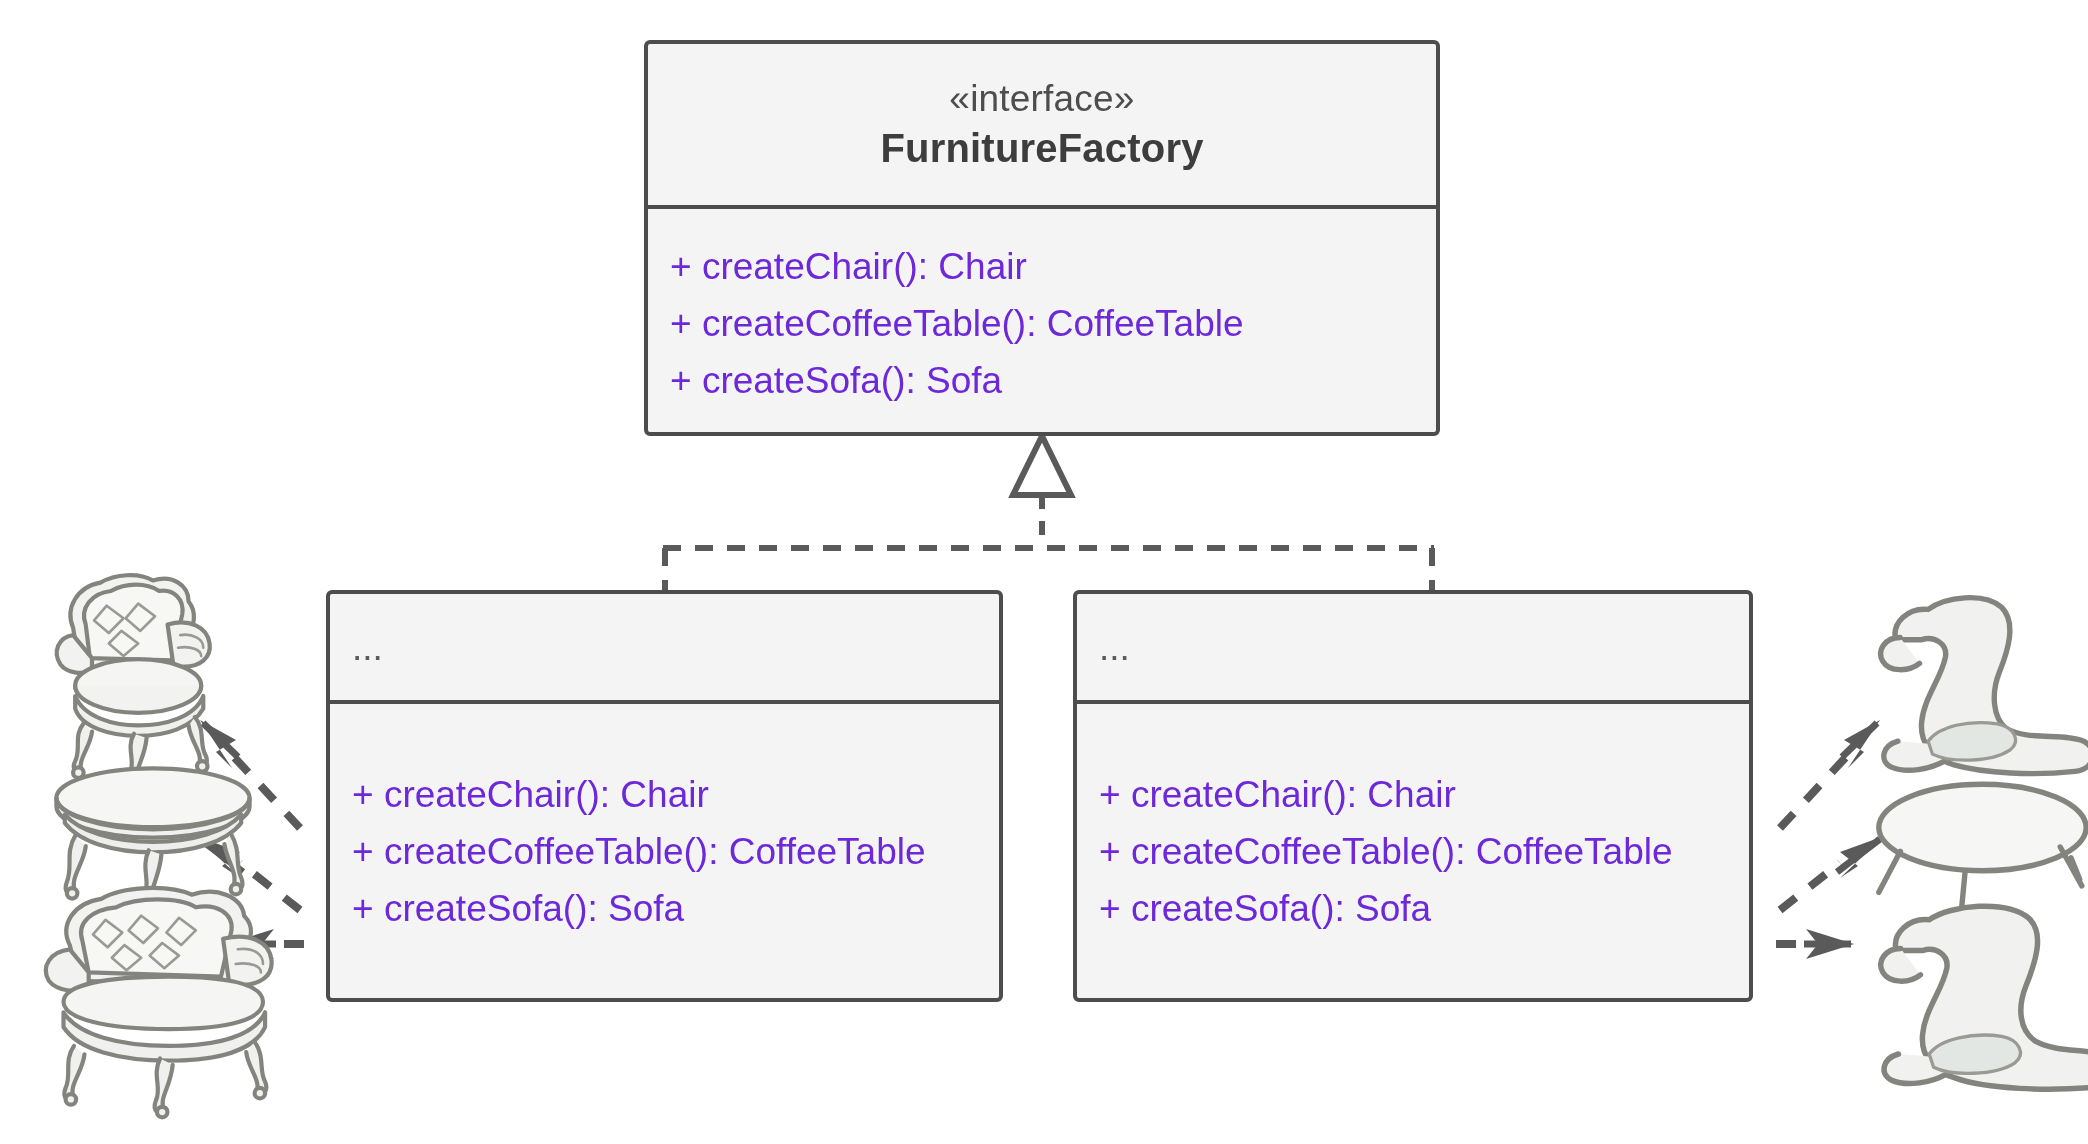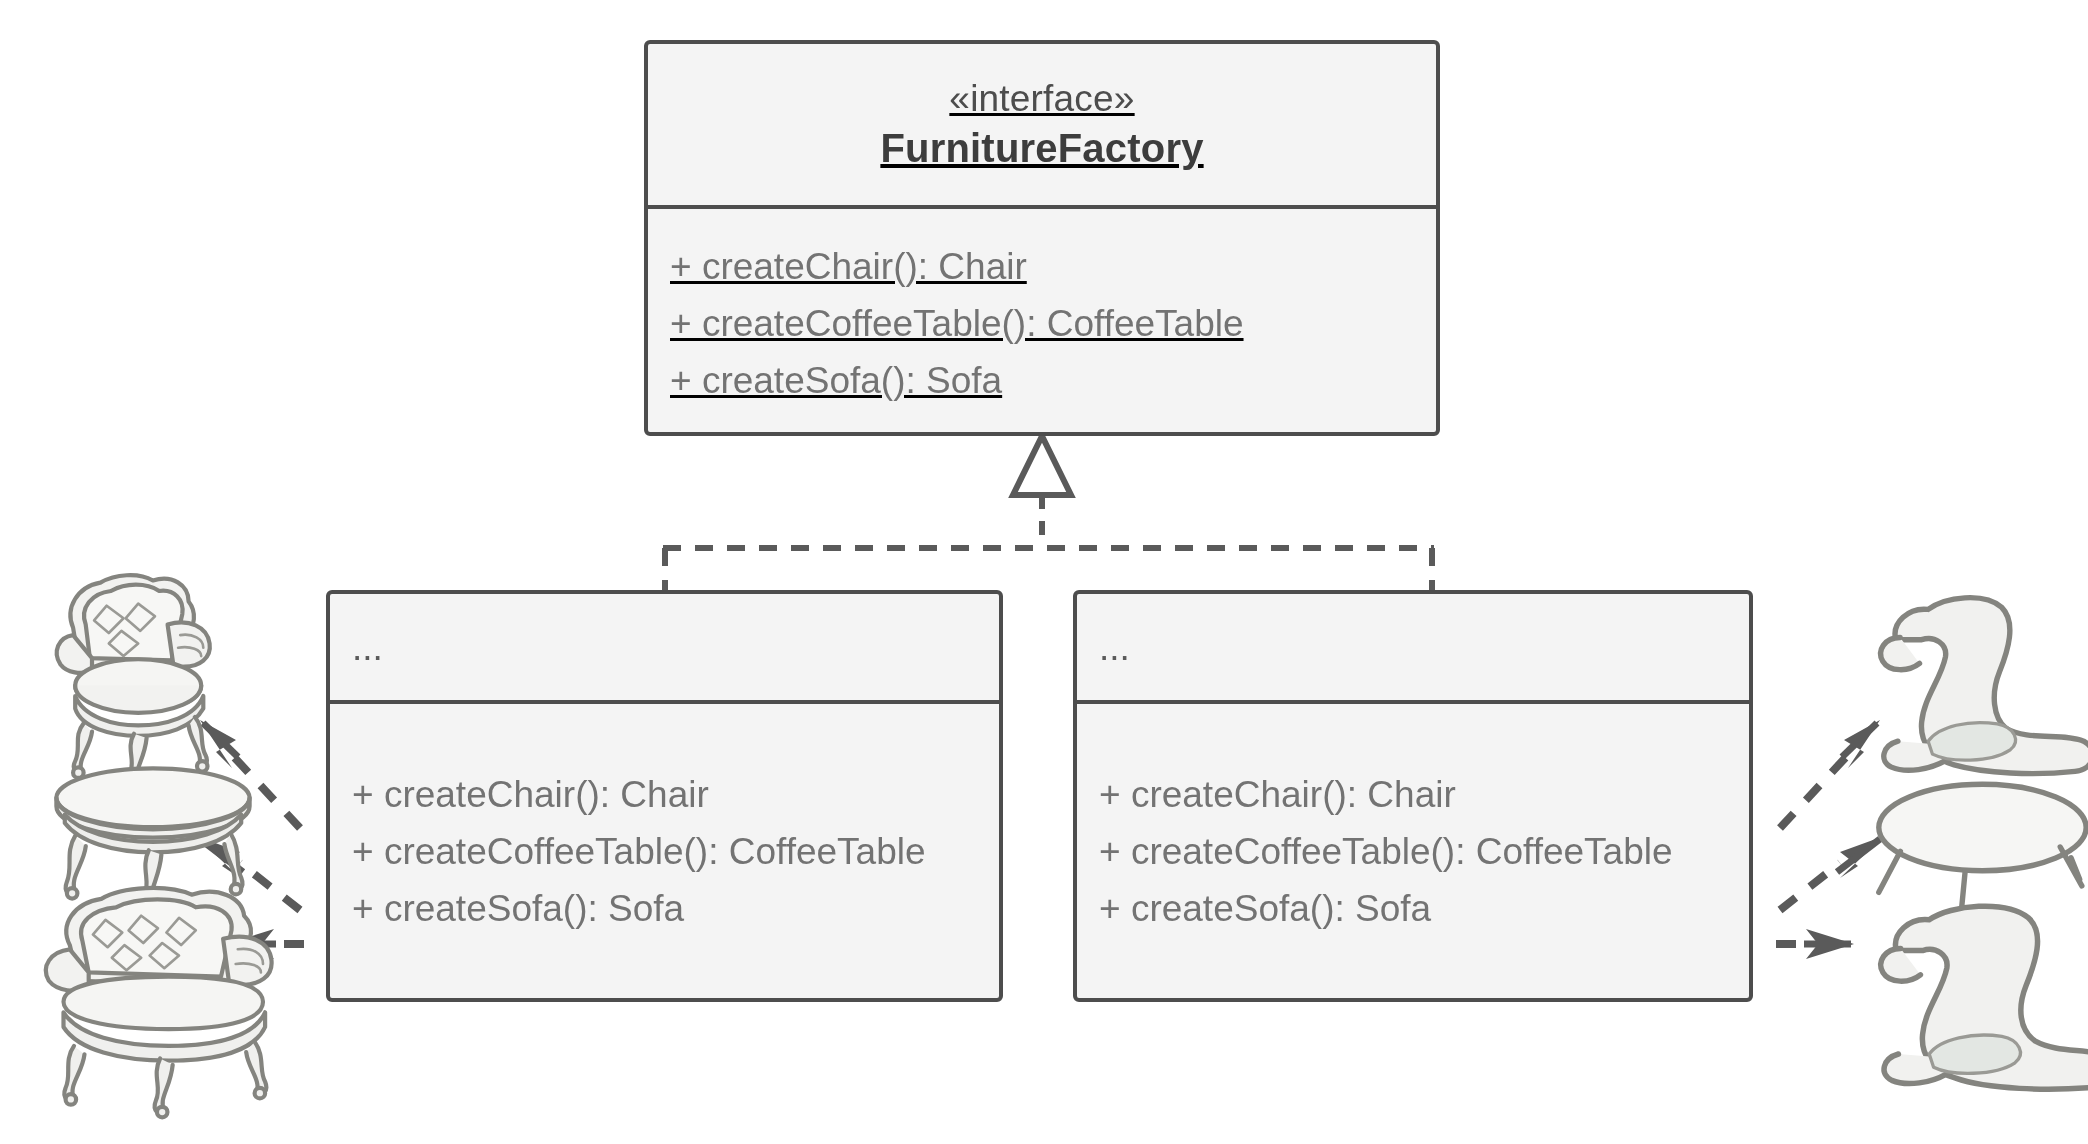--- a/index.html
+++ b/index.html
@@ -51,40 +51,39 @@
     letter-spacing: 0.2px;
   }
   .class-name {
     color: #3d3d3d;
     font-size: 40px;
     font-weight: bold;
     line-height: 1.25;
     letter-spacing: 0.2px;
   }
   .member {
-    color: #737373;
+    color: #6d28d9;
     font-size: 37px;
     line-height: 1.0;
     padding: 10px 0 10px 22px;
     white-space: nowrap;
   }
   .ellipsis-member {
     color: #5a5a5a;
     font-size: 37px;
     padding-left: 22px;
     line-height: 1;
   }
 
   
   #interface-box {
     left: 644px;
     top: 40px;
     width: 796px;
     height: 396px;
-    text-decoration: underline;
   }
   #interface-box .head-compartment { height: 161px; }
   #interface-box .ops-compartment  { flex: 1; padding-top: 6px; }
 
   
   .subclass-box { top: 590px; height: 412px; }
   #victorian-box { left: 326px;  width: 677px; }
   #modern-box    { left: 1073px; width: 680px; }
   .subclass-box .head-compartment { height: 93px; }
   .subclass-box .mid-compartment  { height: 106px; justify-content: center; }

